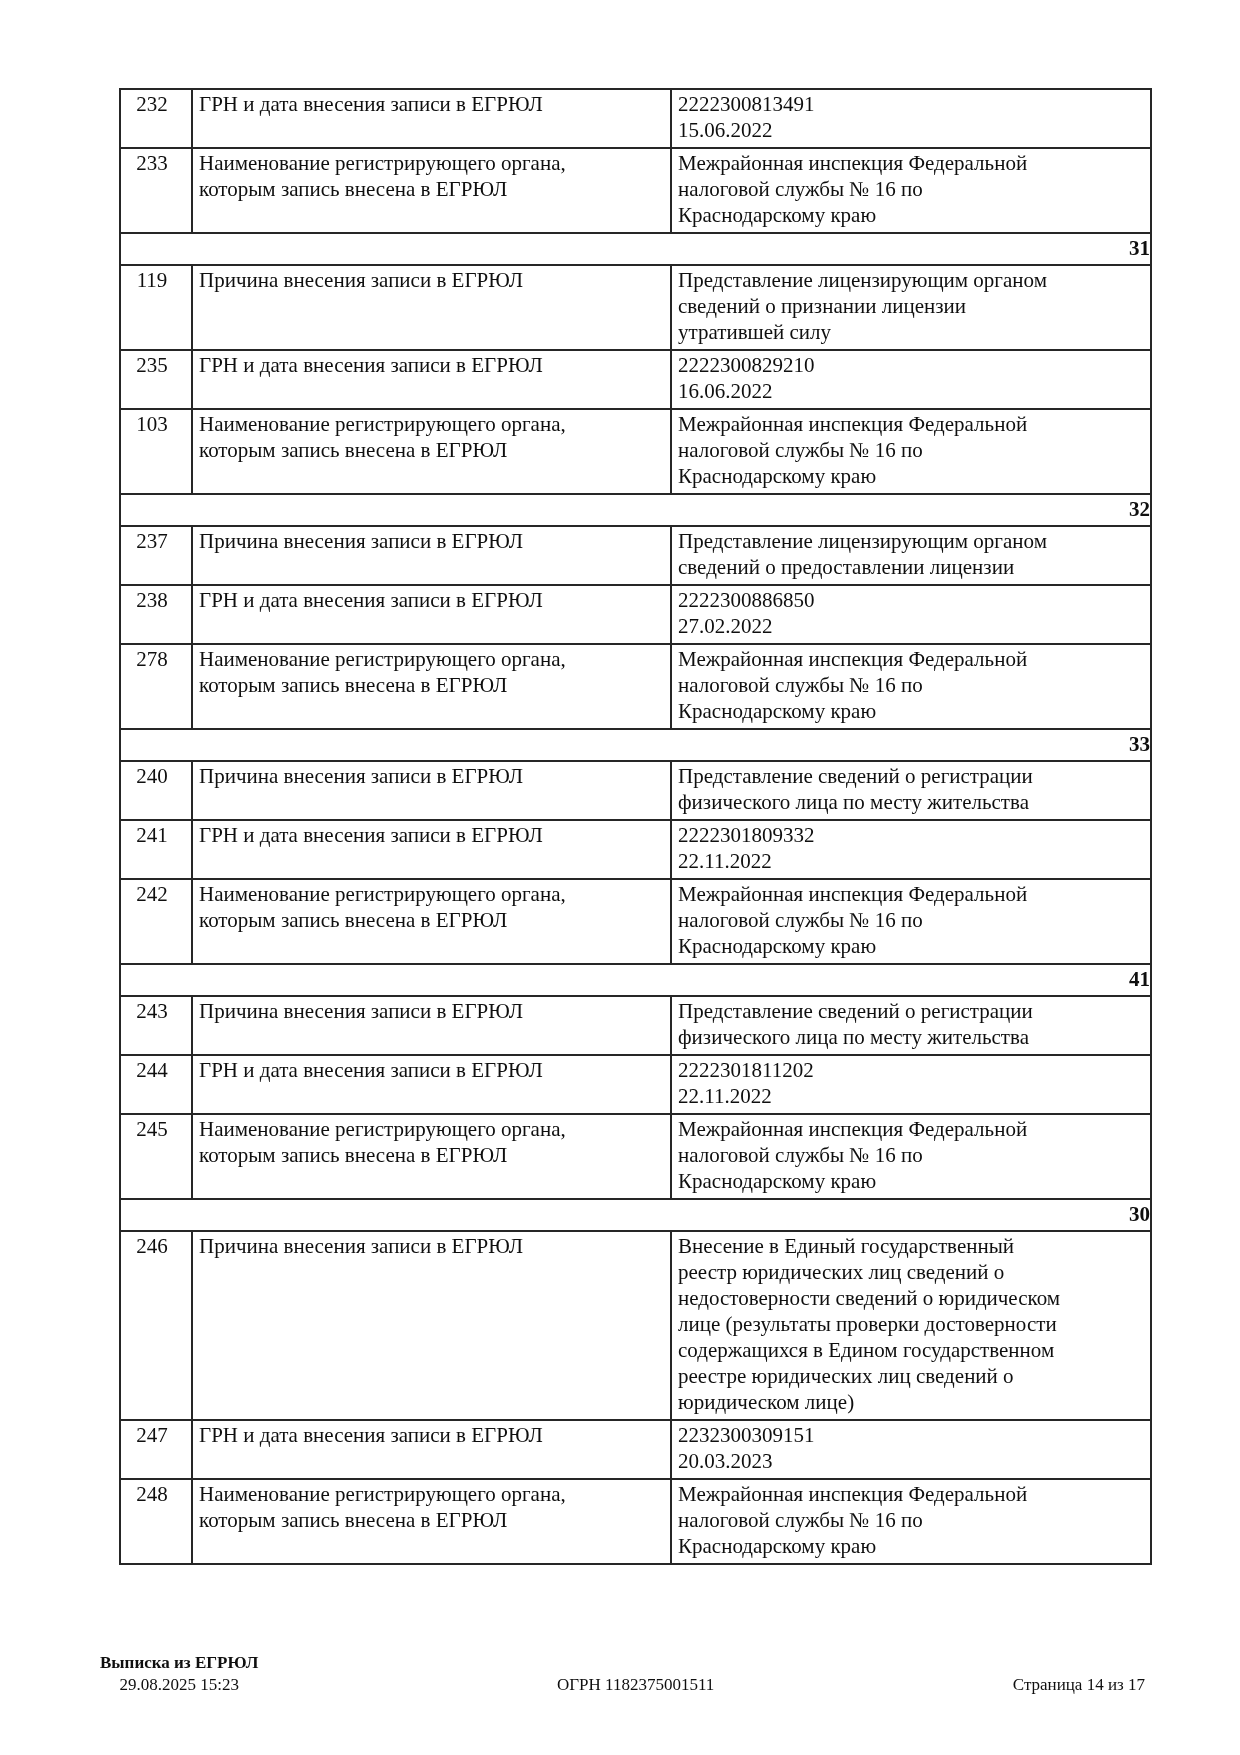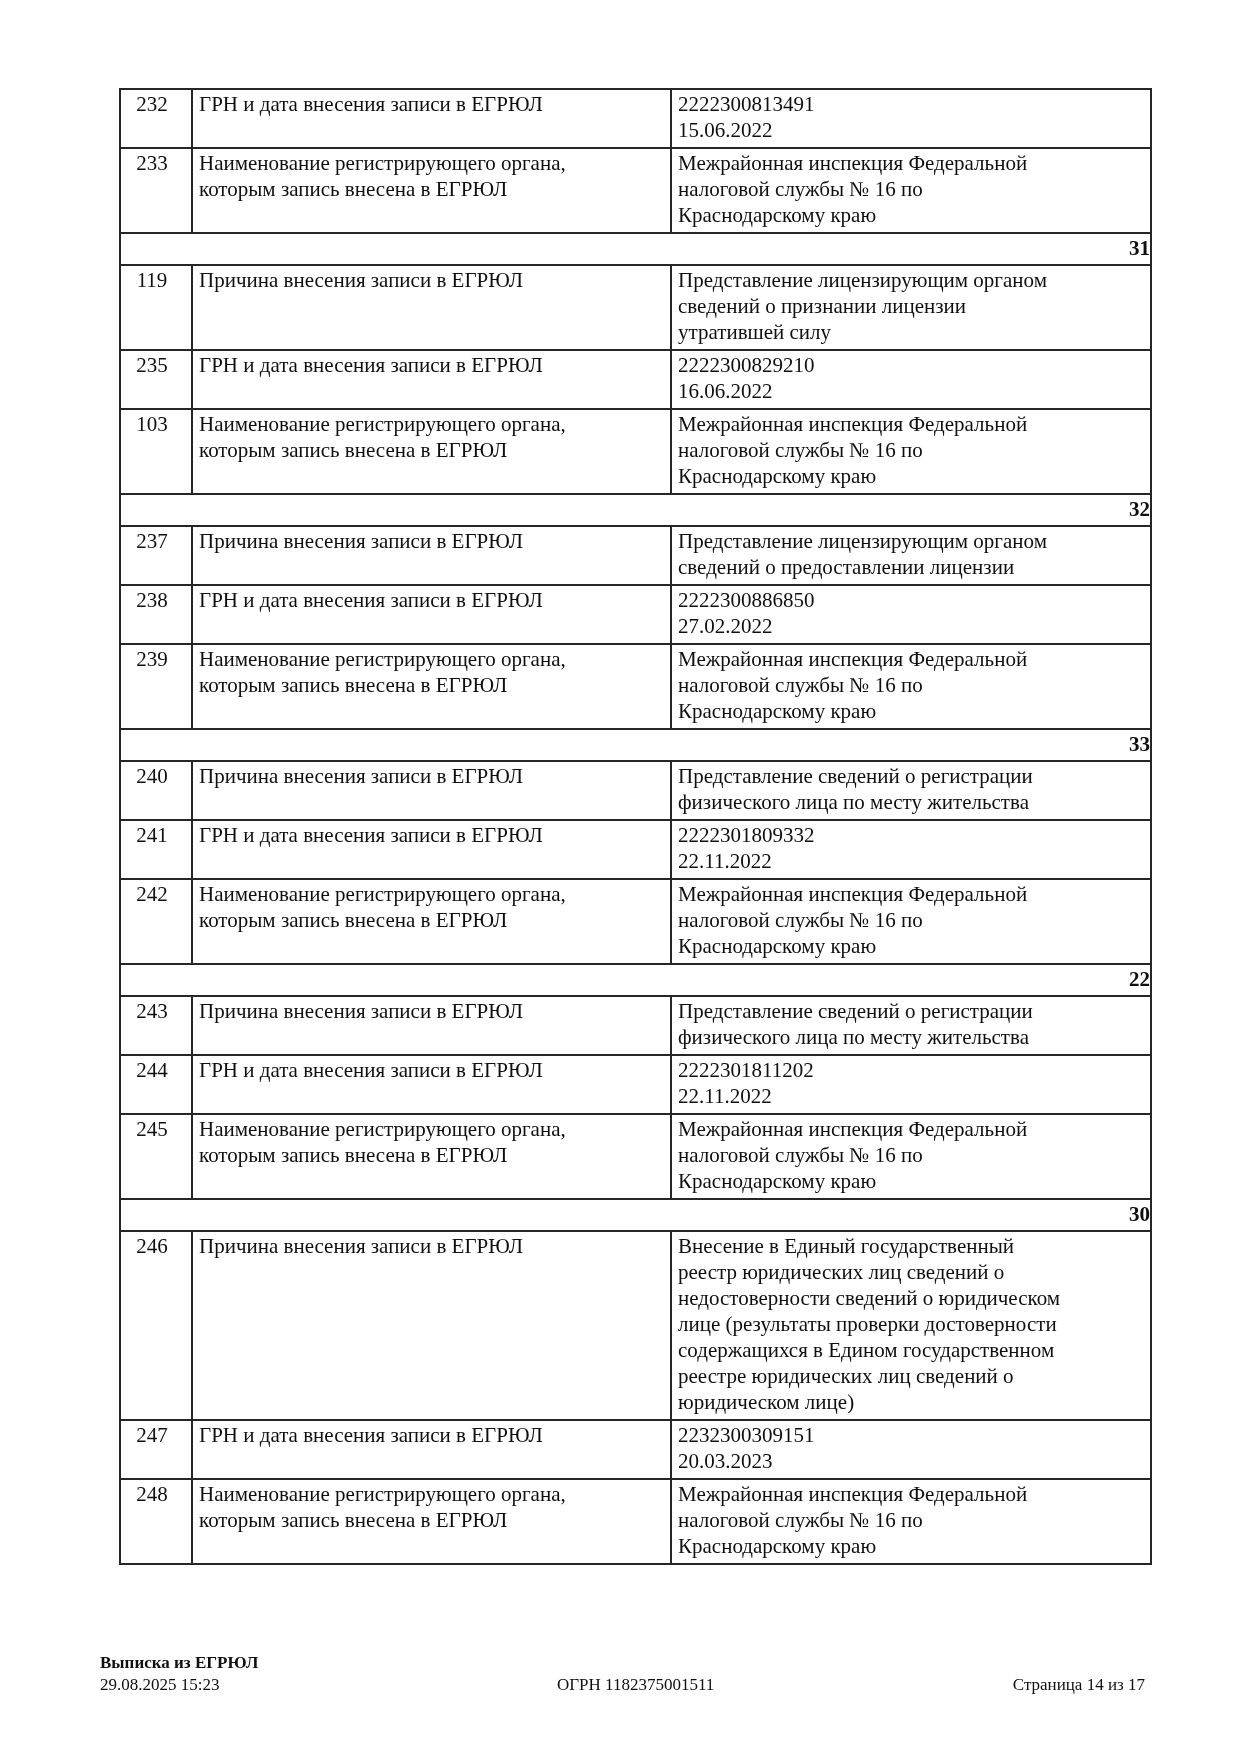--- a/index.html
+++ b/index.html
@@ -42,21 +42,21 @@
 
   .footer {
     position: absolute;
     left: 100px; right: 95px; top: 1652px;
     display: flex;
     justify-content: space-between;
     align-items: flex-end;
     font-size: 17px;
     line-height: 22px;
   }
-  .footer .left-block { text-align: left; }
+  .footer .left-block { text-align: center; }
   .footer .left-block .title { font-weight: bold; }
   .footer .center-block { text-align: center; }
   .footer .right-block { text-align: center; }
 </style>
 </head>
 <body>
 
 <div class="page">
 
   <table class="doc-table">
@@ -113,21 +113,21 @@
         <td class="value">Представление лицензирующим органом
 сведений о предоставлении лицензии</td>
       </tr>
       <tr>
         <td class="num">238</td>
         <td class="label">ГРН и дата внесения записи в ЕГРЮЛ</td>
         <td class="value">2222300886850
 27.02.2022</td>
       </tr>
       <tr>
-        <td class="num">239</td>
+        <td class="num">278</td>
         <td class="label">Наименование регистрирующего органа,
 которым запись внесена в ЕГРЮЛ</td>
         <td class="value">Межрайонная инспекция Федеральной
 налоговой службы № 16 по
 Краснодарскому краю</td>
       </tr>
       <tr>
         <td class="section" colspan="3">33</td>
       </tr>
       <tr>
@@ -144,21 +144,21 @@
       </tr>
       <tr>
         <td class="num">242</td>
         <td class="label">Наименование регистрирующего органа,
 которым запись внесена в ЕГРЮЛ</td>
         <td class="value">Межрайонная инспекция Федеральной
 налоговой службы № 16 по
 Краснодарскому краю</td>
       </tr>
       <tr>
-        <td class="section" colspan="3">22</td>
+        <td class="section" colspan="3">41</td>
       </tr>
       <tr>
         <td class="num">243</td>
         <td class="label">Причина внесения записи в ЕГРЮЛ</td>
         <td class="value">Представление сведений о регистрации
 физического лица по месту жительства</td>
       </tr>
       <tr>
         <td class="num">244</td>
         <td class="label">ГРН и дата внесения записи в ЕГРЮЛ</td>

